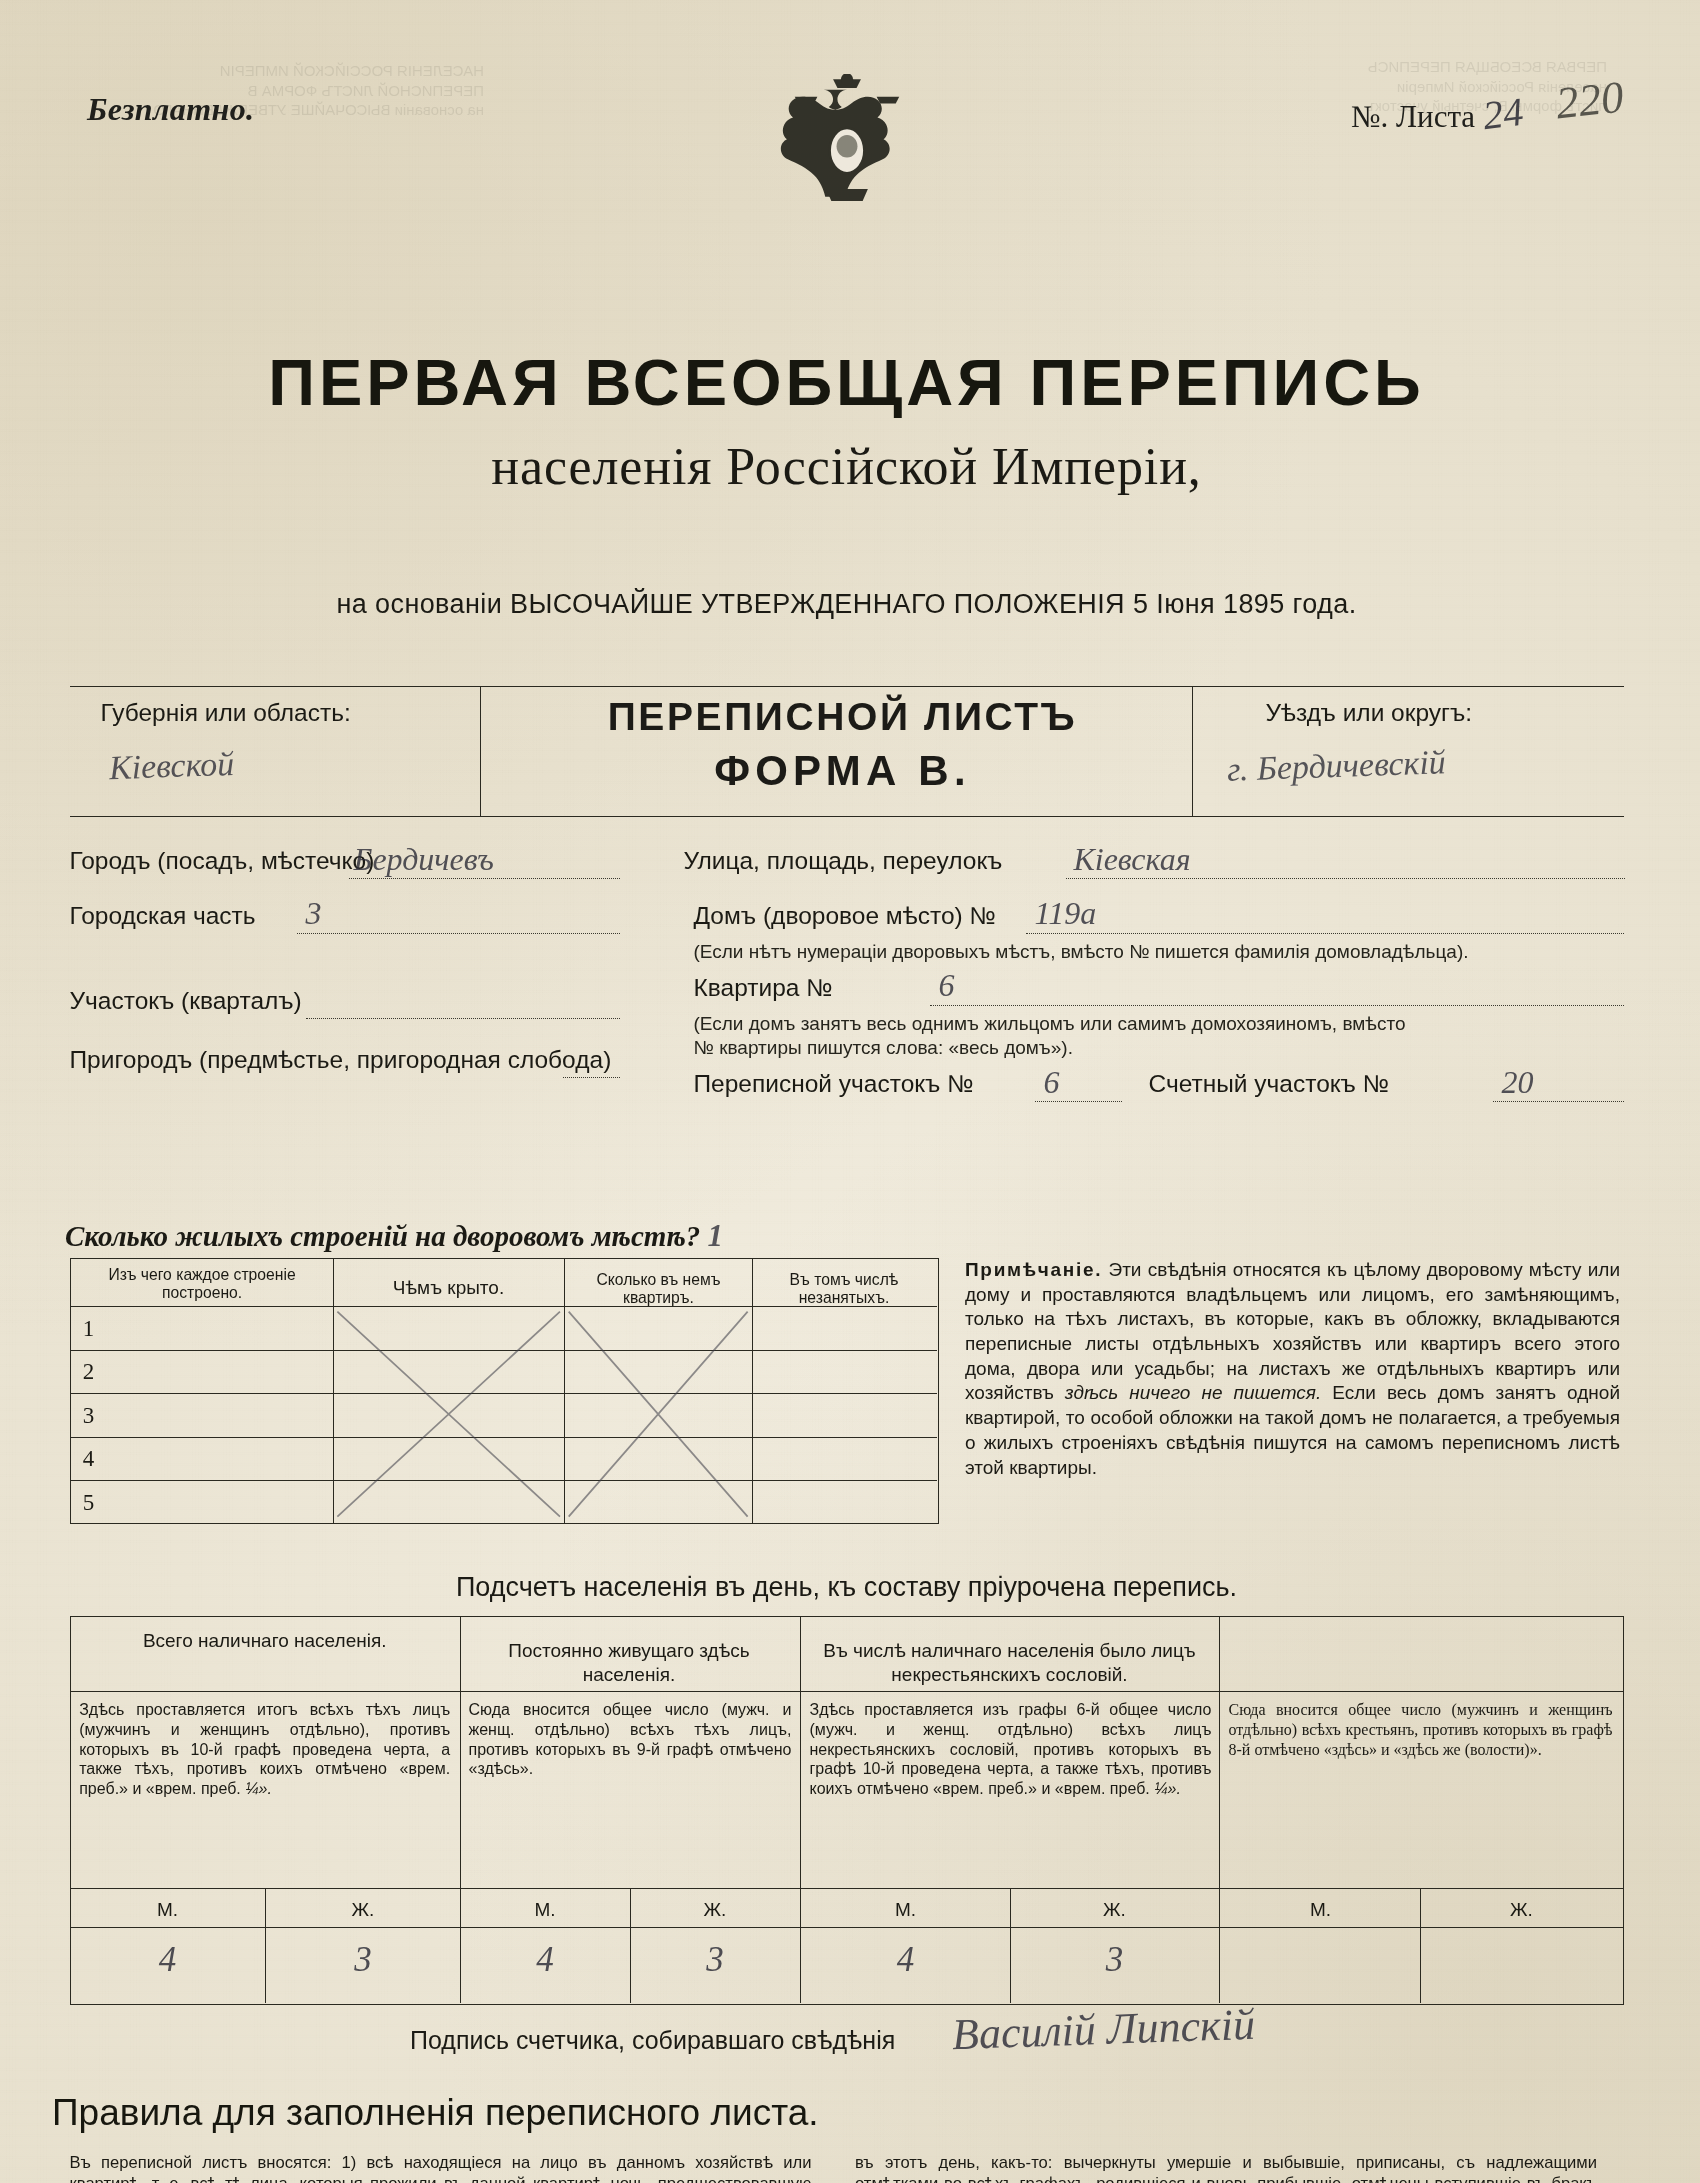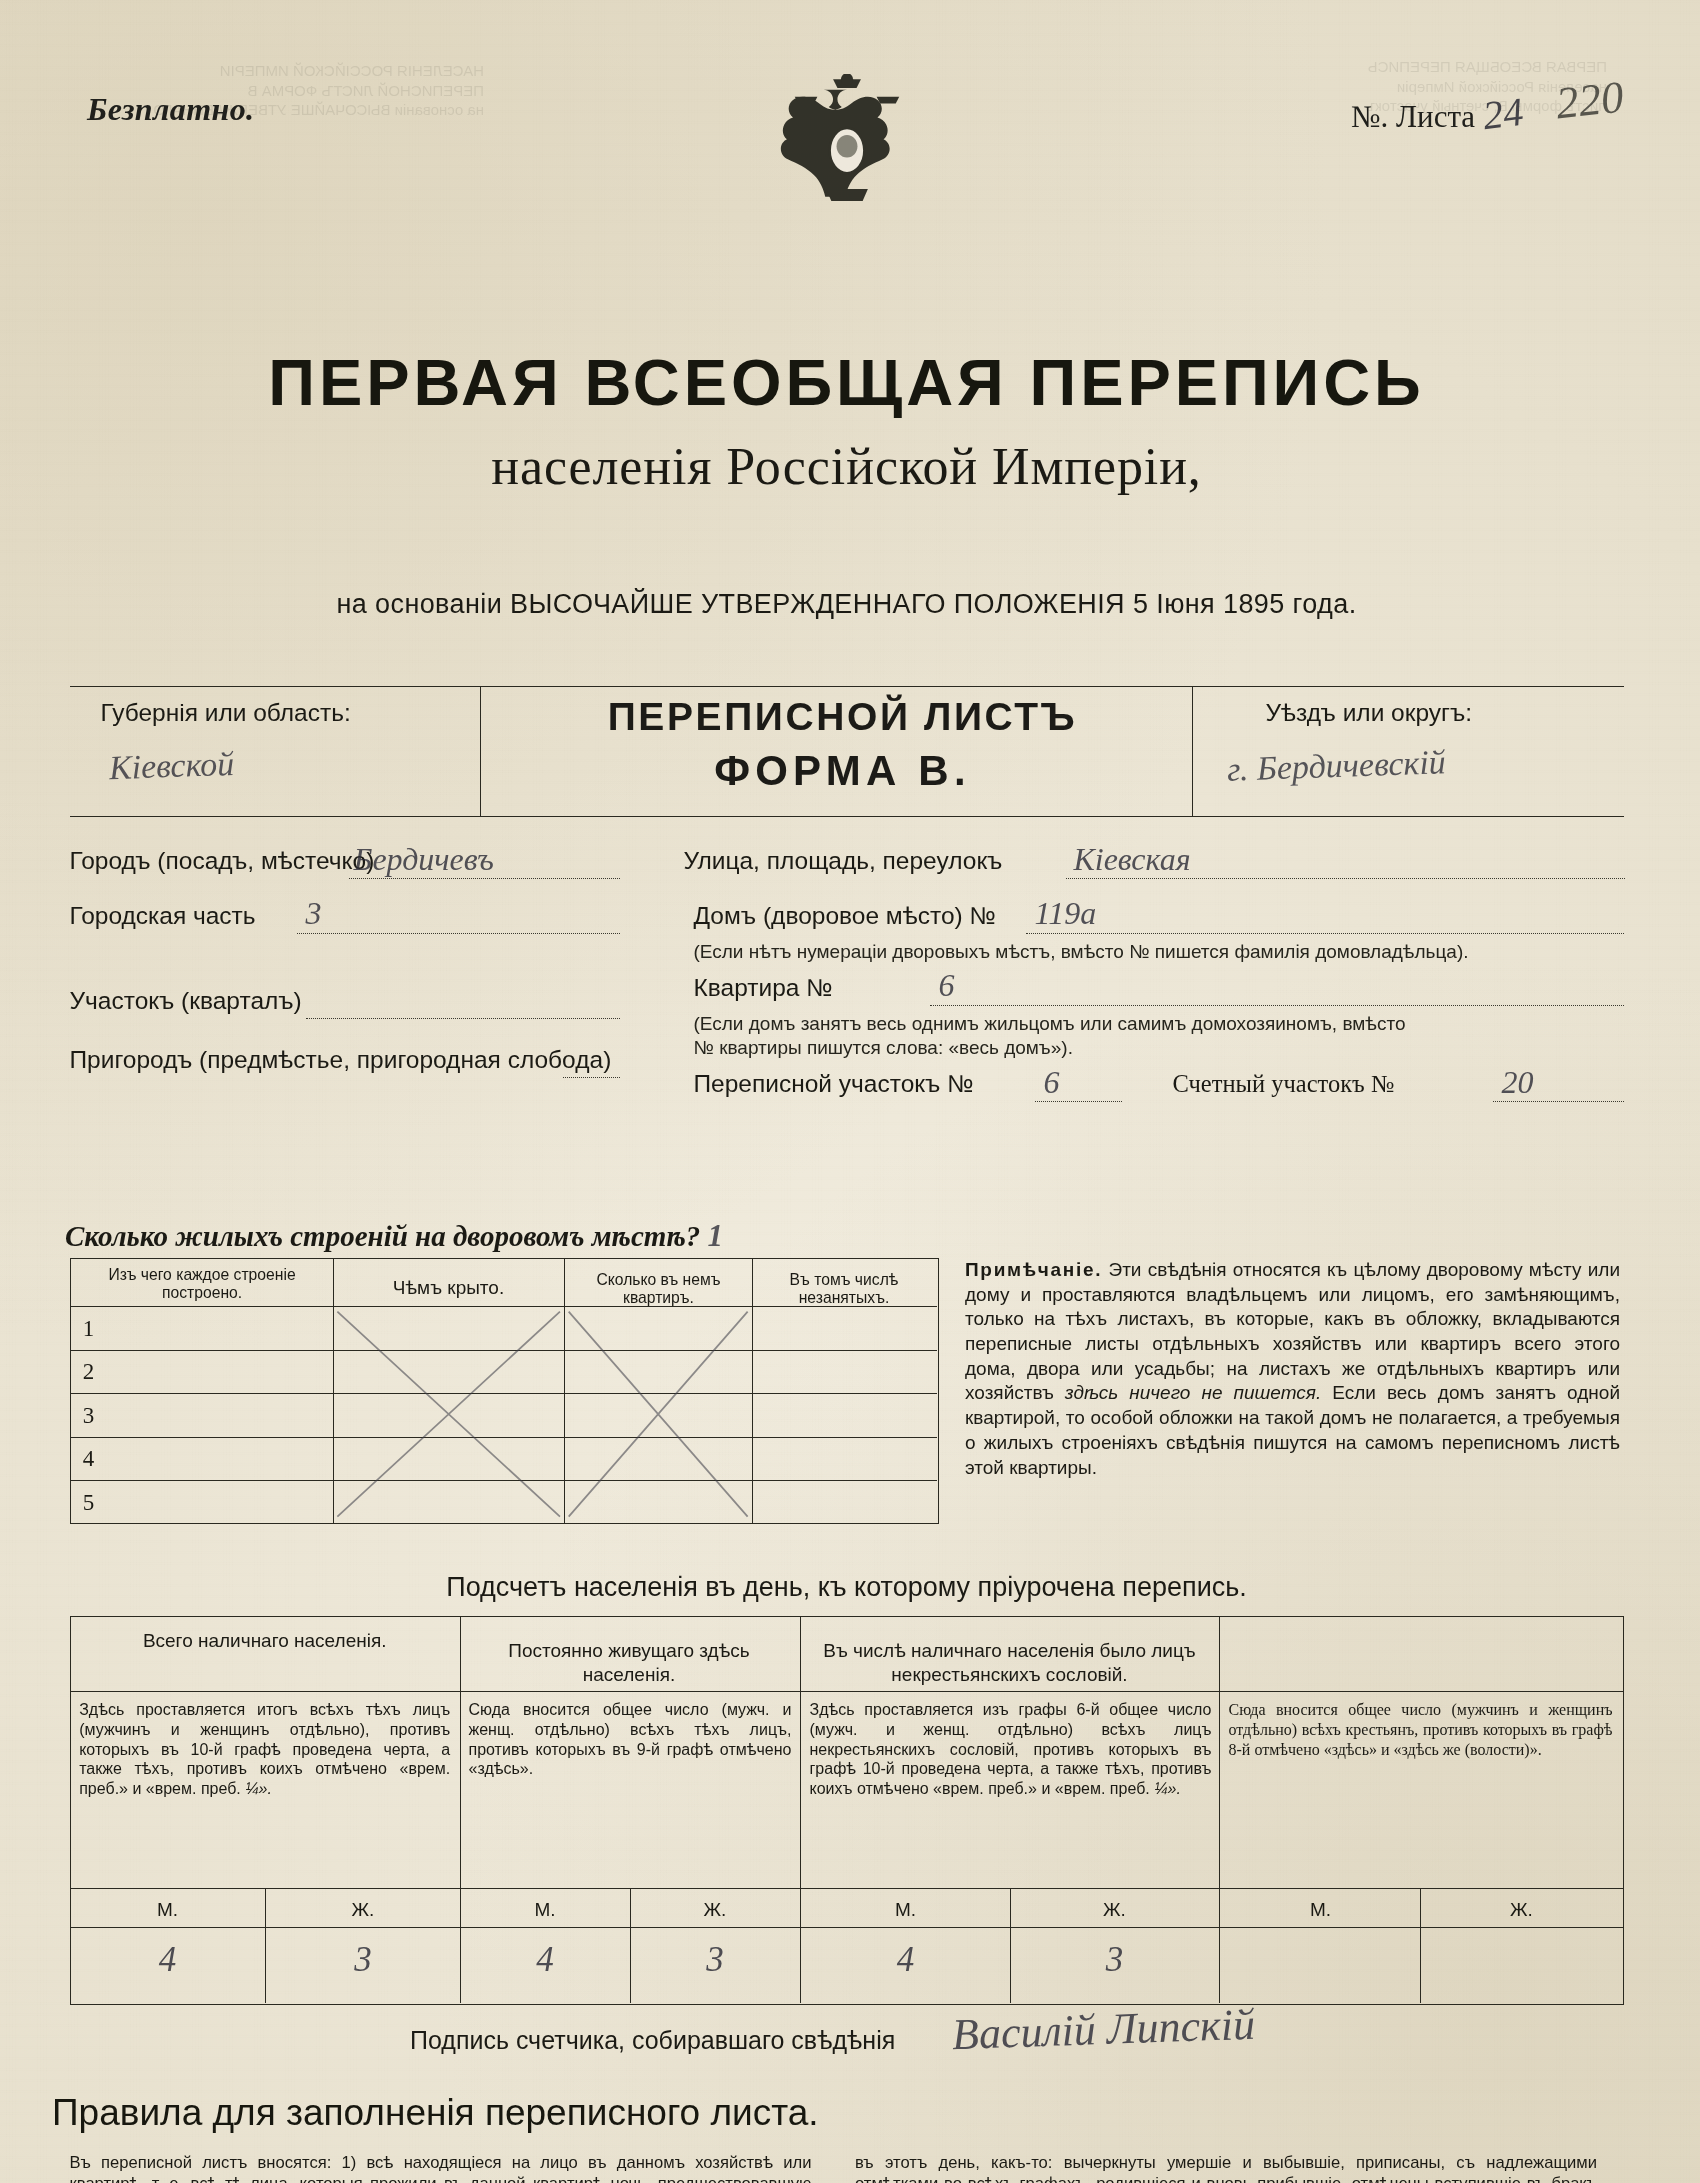--- a/index.html
+++ b/index.html
@@ -469,21 +469,21 @@
         <div class="fld" style="left:624px; top:131px;">Квартира №</div>
         <div class="dots" style="left:860px; top:162px; width:694px;"></div>
         <div class="handOnLine" style="left:869px; top:124px;">6</div>
         <div class="fsmall" style="left:624px; top:170px;">(Если домъ занятъ весь однимъ жильцомъ или самимъ домохозяиномъ, вмѣсто</div>
         <div class="fsmall" style="left:624px; top:194px;">№ квартиры пишутся слова: «весь домъ»).</div>
 
         <div class="fld" style="left:624px; top:227px;">Переписной участокъ №</div>
         <div class="dots" style="left:965px; top:258px; width:87px;"></div>
         <div class="handOnLine" style="left:974px; top:221px;">6</div>
 
-        <div class="fld" style="left:1103px; top:227px;font-family:Liberation Serif, serif;">Счетный участокъ №</div>
+        <div class="fld" style="left:1079px; top:227px;">Счетный участокъ №</div>
         <div class="dots" style="left:1423px; top:258px; width:131px;"></div>
         <div class="handOnLine" style="left:1432px; top:221px;">20</div>
       </div>
 
       <div class="bq">
         <span>Сколько жилыхъ строеній на дворовомъ мѣстѣ?</span>
         <span class="hand" style="font-size:31px;">1</span>
       </div>
 
       <div class="bTable">
@@ -513,21 +513,21 @@
         </svg>
       </div>
 
       <div class="note">
         <b>Примѣчаніе.</b>
         <span>Эти свѣдѣнія относятся къ цѣлому дворовому мѣсту или дому и проставляются владѣльцемъ или лицомъ, его замѣняющимъ, только на тѣхъ листахъ, въ которые, какъ въ обложку, вкладываются переписные листы отдѣльныхъ хозяйствъ или квартиръ всего этого дома, двора или усадьбы; на листахъ же отдѣльныхъ квартиръ или хозяйствъ</span>
         <i>здѣсь ничего не пишется.</i>
         <span>Если весь домъ занятъ одной квартирой, то особой обложки на такой домъ не полагается, а требуемыя о жилыхъ строеніяхъ свѣдѣнія пишутся на самомъ переписномъ листѣ этой квартиры.</span>
       </div>
 
-      <div class="countHead">Подсчетъ населенія въ день, къ которому пріурочена перепись.</div>
+      <div class="countHead">Подсчетъ населенія въ день, къ составу пріурочена перепись.</div>
 
       <div class="cTable">
         <div class="vline" style="left:389px; top:0; height:386px;"></div>
         <div class="vline" style="left:729px; top:0; height:386px;"></div>
         <div class="vline" style="left:1148px; top:0; height:386px;"></div>
         <div class="hline" style="left:0; top:74px; width:1552px;"></div>
         <div class="hline" style="left:0; top:271px; width:1552px;"></div>
         <div class="hline" style="left:0; top:310px; width:1552px;"></div>
         <div class="vline" style="left:194px; top:271px; height:115px;"></div>
         <div class="vline" style="left:559px; top:271px; height:115px;"></div>

